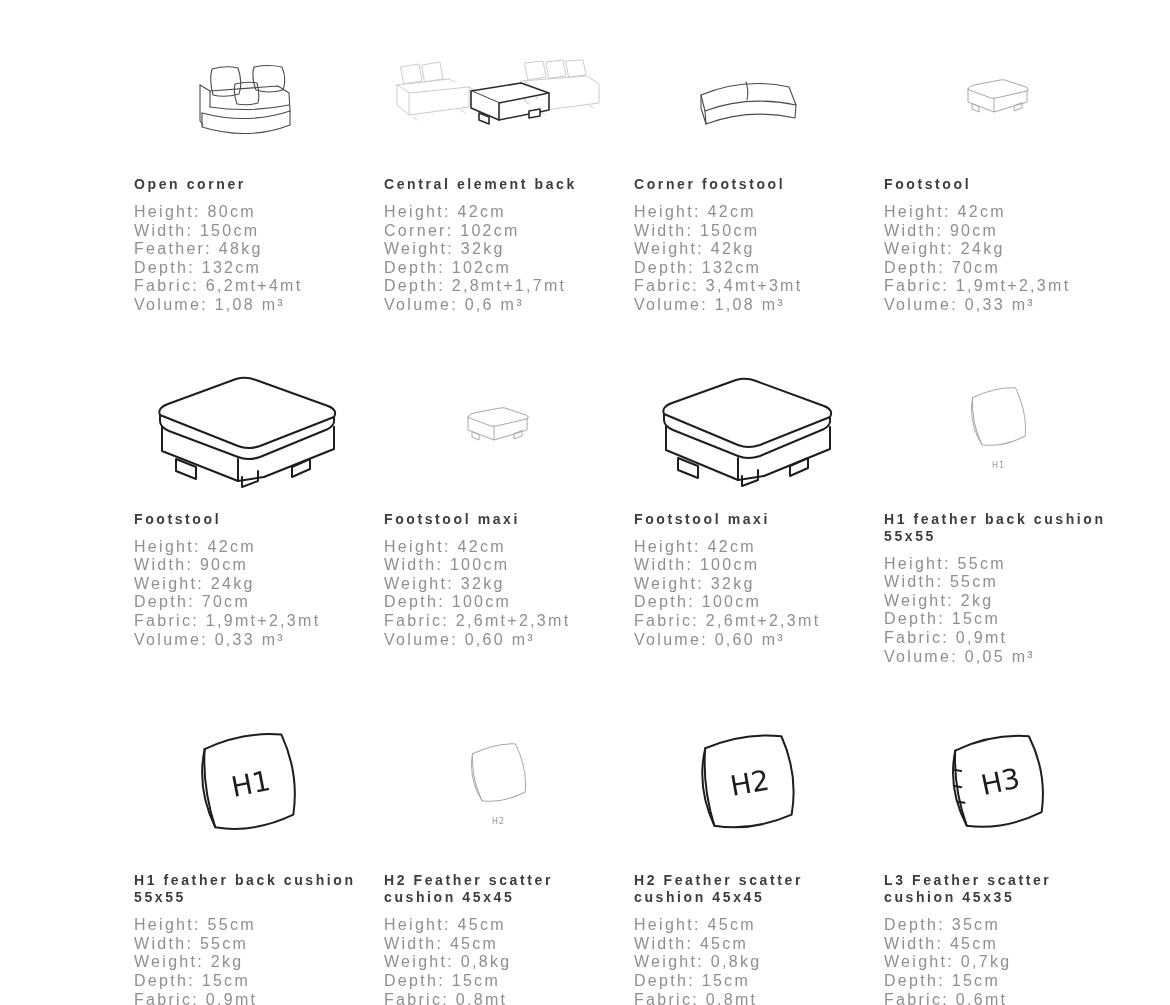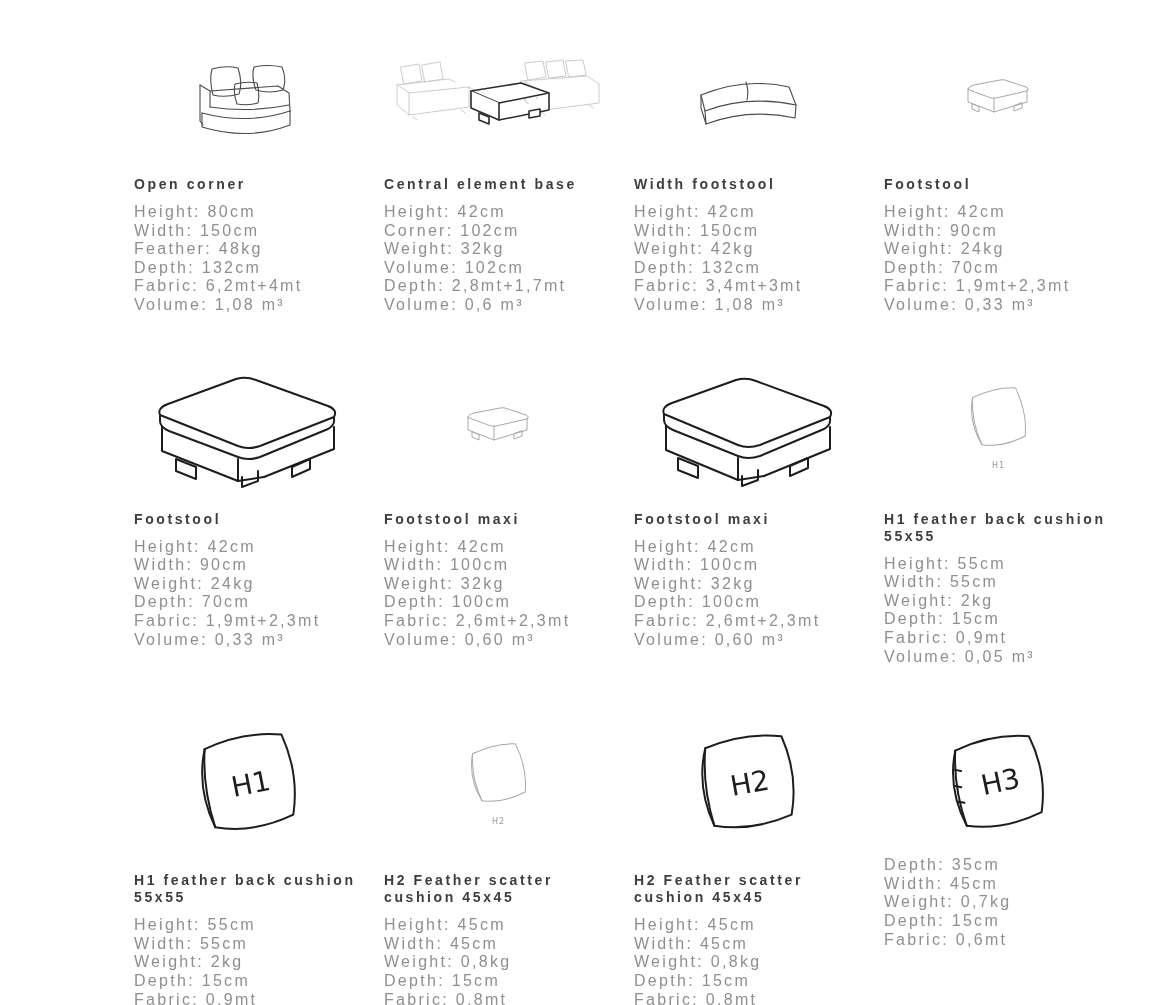--- a/index.html
+++ b/index.html
@@ -79,44 +79,44 @@
           <path class="sk-l" d="M150,61 l4,3 M198,54 l4,3"></path>
 
           <path class="sk-df" d="M80,40 L130,32 L158,42 L108,52 Z"></path>
           <path class="sk-df" d="M80,40 L80,57 L108,69 L108,52"></path>
           <path class="sk-df" d="M108,69 L158,59 L158,42"></path>
           <path class="sk-df" d="M88,62 l0,7 l10,4 l0,-7 Z"></path>
           <path class="sk-df" d="M138,60 l0,7 l11,-2 l0,-7 Z"></path>
         </svg>
       </div>
       <h3 class="title">
-        <span>Central element base</span>
+        <span>Central element back</span>
         <span></span>
       </h3>
       <ul class="specs">
         <li>Height: 42cm</li>
         <li>Corner: 102cm</li>
         <li>Weight: 32kg</li>
-        <li>Volume: 102cm</li>
+        <li>Depth: 102cm</li>
         <li>Depth: 2,8mt+1,7mt</li>
         <li>Volume: 0,6 m³</li>
       </ul>
     </div>
 
     <div class="cell">
       <div class="art">
         <svg width="118" height="72" viewBox="0 0 118 72">
           <path class="sk-t" d="M12,32 Q55,14 100,24 L107,42 Q58,32 16,48 Z"></path>
           <path class="sk-t" d="M57,19 Q60,28 58,37"></path>
           <path class="sk-t" d="M16,48 L17,61 Q60,45 106,55 L107,42"></path>
           <path class="sk-t" d="M12,32 L12,45 L17,61"></path>
         </svg>
       </div>
       <h3 class="title">
-        <span>Width footstool</span>
+        <span>Corner footstool</span>
         <span></span>
       </h3>
       <ul class="specs">
         <li>Height: 42cm</li>
         <li>Width: 150cm</li>
         <li>Weight: 42kg</li>
         <li>Depth: 132cm</li>
         <li>Fabric: 3,4mt+3mt</li>
         <li>Volume: 1,08 m³</li>
       </ul>
@@ -332,20 +332,24 @@
       <div class="art">
         <svg width="134" height="124" viewBox="0 0 134 124">
           <g transform="rotate(-8 67 62)">
             <path class="sk-bf" d="M29,25 Q67,13 104,21 Q117,60 106,98 Q66,111 30,101 Q16,62 29,25 Z"></path>
             <path class="sk-b" d="M29,25 Q22,62 30,101"></path>
             <path class="sk-b" d="M26,44 l6,2 M24,60 l6,2 M25,76 l6,2"></path>
             <text class="badge-big" x="50" y="72" transform="rotate(-4 66 62)">H3</text>
           </g>
         </svg>
       </div>
+      <h3 class="title">
+        <span>L3 Feather scatter</span>
+        <span>cushion 45x35</span>
+      </h3>
       <ul class="specs">
         <li>Depth: 35cm</li>
         <li>Width: 45cm</li>
         <li>Weight: 0,7kg</li>
         <li>Depth: 15cm</li>
         <li>Fabric: 0,6mt</li>
 
       </ul>
     </div>
 

